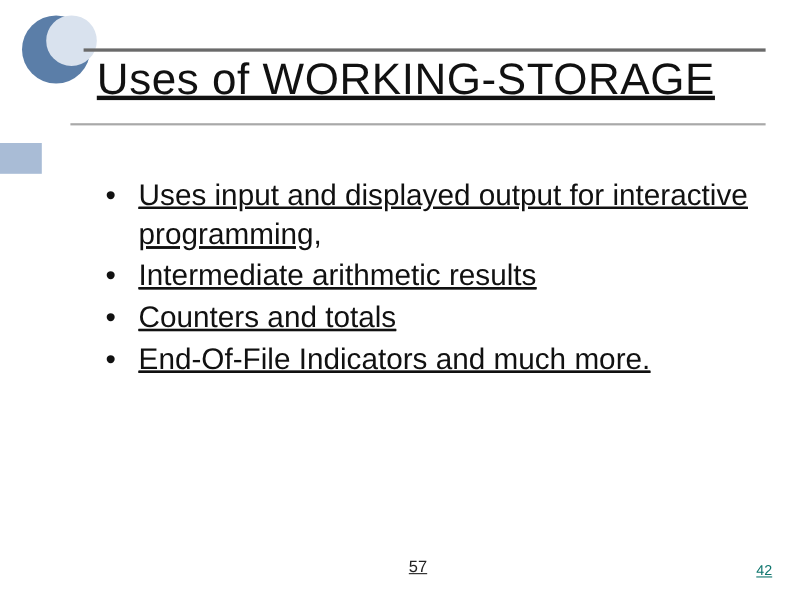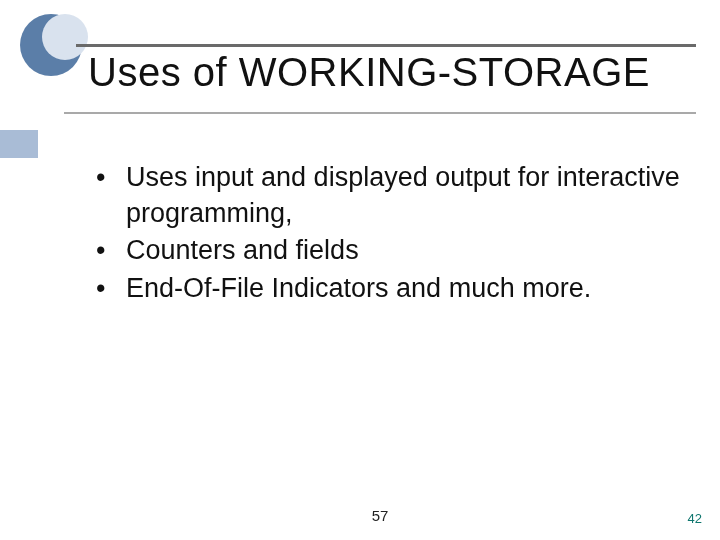--- a/index.html
+++ b/index.html
@@ -1,15 +1,15 @@
 <!DOCTYPE html>
 <html><head>
 <meta charset="utf-8">
 <style>
-  * { margin: 0; padding: 0; box-sizing: border-box; }
+  * { margin: 0; padding: 0; box-sizing: border-box; text-decoration: underline; }
   body {
     width: 720px;
     height: 540px;
     background: #ffffff;
     font-family: Arial, Helvetica, sans-serif;
     position: relative;
     overflow: hidden;
   }
   .corner-decoration {
     position: absolute;
@@ -131,19 +131,20 @@
   <div class="thin-line"></div>
 </div>
 
 <div class="title-text">Uses of WORKING-STORAGE</div>
 
 <div class="side-accent"></div>
 
 <div class="content">
   <ul>
     <li>Uses input and displayed output for interactive programming,</li>
-    <li>Counters and fields</li>
+    <li>Intermediate arithmetic results</li>
+    <li>Counters and totals</li>
     <li>End-Of-File Indicators  and much more.</li>
   </ul>
 </div>
 
 <div class="footer-center">57</div>
 <div class="footer-right">42</div>
 
 </body></html>

